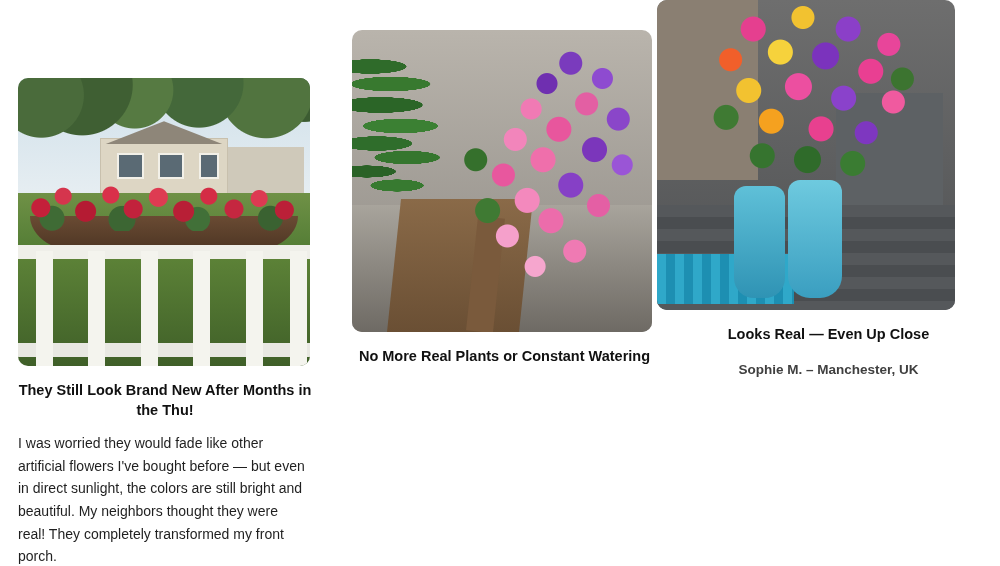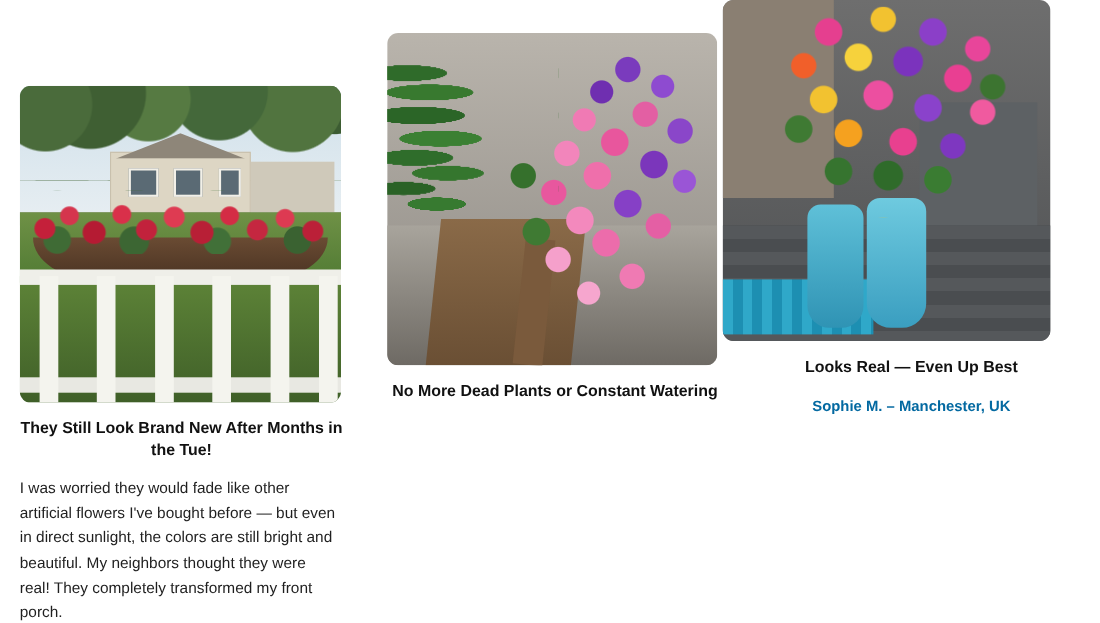--- a/index.html
+++ b/index.html
@@ -62,21 +62,21 @@
     font-size: 14px;
     line-height: 1.62;
     color: #1f1f1f;
     margin: 0;
   }
   .card-attrib {
     font-size: 13.5px;
     font-weight: bold;
     text-align: center;
     margin-top: 18px;
-    color: #0369a1;
+    color: #404040;
   }
   .card-1 .card-body { padding-right: 4px; }
   .card-2 .card-body { padding-right: 0px; }
   .card-3 .card-body { padding-right: 8px; }
 
   
   .scene { position: absolute; inset: 0; }
 
   
   .s1-sky { position:absolute; left:0; top:0; right:0; height:42%; background:linear-gradient(#cfe0ea,#e7eef2); }
@@ -227,49 +227,49 @@
         <div class="s1-rail-top"></div>
         <div class="s1-rail-bot"></div>
         <div class="s1-baluster" style="left:6%"></div>
         <div class="s1-baluster" style="left:24%"></div>
         <div class="s1-baluster" style="left:42%"></div>
         <div class="s1-baluster" style="left:60%"></div>
         <div class="s1-baluster" style="left:78%"></div>
         <div class="s1-baluster" style="left:93%"></div>
       </div>
     </div>
-    <h3 class="card-title">They Still Look Brand New After Months in the Tue!</h3>
+    <h3 class="card-title">They Still Look Brand New After Months in the Thu!</h3>
     <p class="card-body">I was worried they would fade like other artificial flowers I've bought before — but even in direct sunlight, the colors are still bright and beautiful. My neighbors thought they were real! They completely transformed my front porch.</p>
 
   </div>
 
   <div class="card card-2">
     <div class="photo">
       <div class="scene">
         <div class="s2-bg"></div>
         <div class="s2-ground"></div>
         <div class="s2-cart"></div>
         <div class="s2-cartleg"></div>
         <div class="s2-flowers"></div>
         <div class="s2-fern"></div>
       </div>
     </div>
-    <h3 class="card-title">No More Dead Plants or Constant Watering</h3>
+    <h3 class="card-title">No More Real Plants or Constant Watering</h3>
   </div>
 
   <div class="card card-3">
     <div class="photo">
       <div class="scene">
         <div class="s3-bg"></div>
         <div class="s3-wall"></div>
         <div class="s3-chair"></div>
         <div class="s3-deck"></div>
         <div class="s3-mat"></div>
         <div class="s3-boot-l"></div>
         <div class="s3-boot-r"></div>
         <div class="s3-flowers"></div>
       </div>
     </div>
-    <h3 class="card-title">Looks Real — Even Up Best</h3>
+    <h3 class="card-title">Looks Real — Even Up Close</h3>
     <div class="card-attrib">Sophie M. – Manchester, UK</div>
   </div>
 
 </div>
 
 </body></html>

